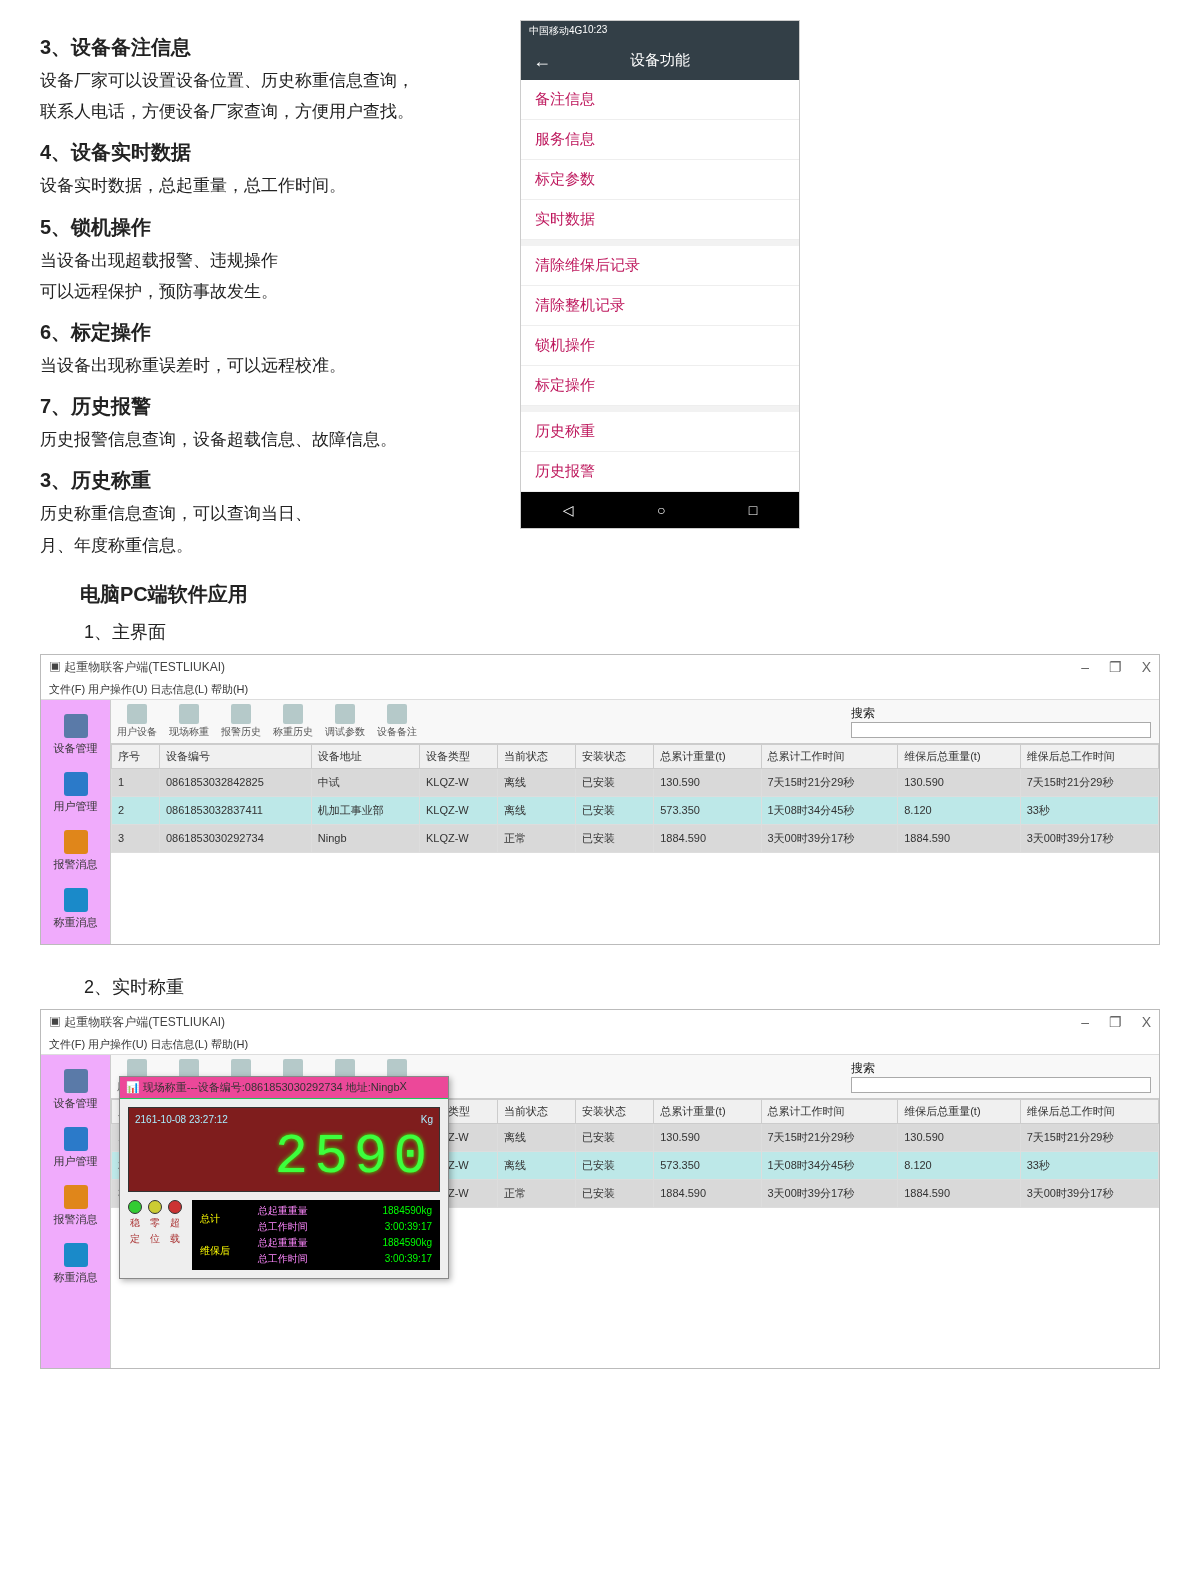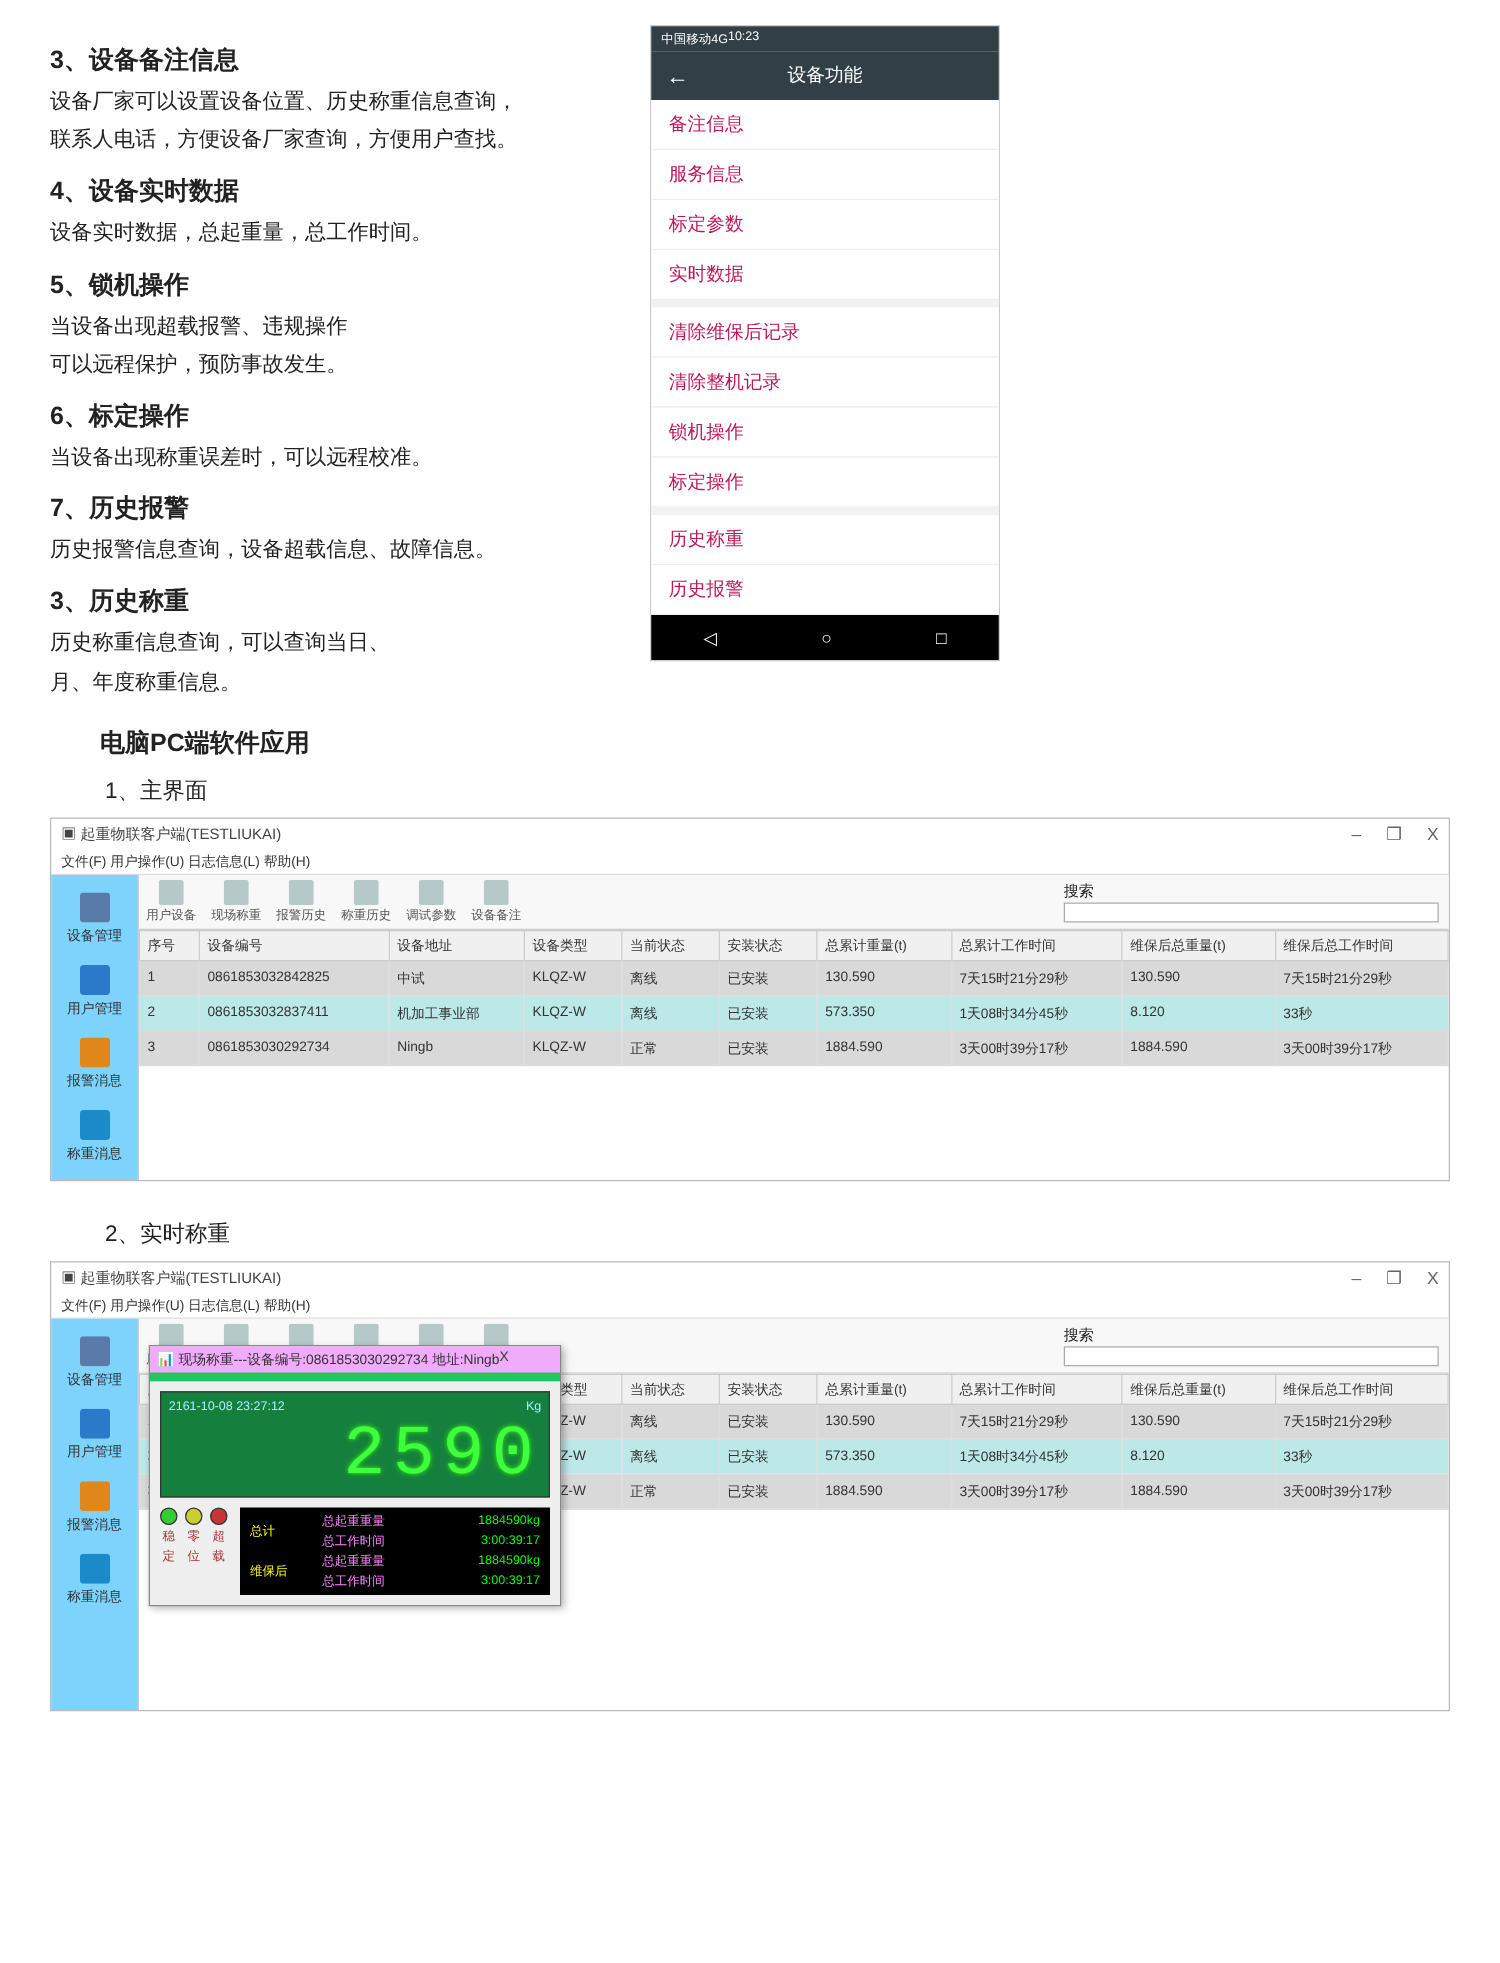--- a/index.html
+++ b/index.html
@@ -17,42 +17,42 @@
 .ph-list{background:#fff}
 .ph-item{padding:10px 14px;font-size:15px;border-bottom:1px solid #eee;color:#be185d}
 .ph-gap{height:6px;background:#f2f2f2}
 .ph-nav{background:#000;padding:10px 0;display:flex;justify-content:space-around;color:#fff;font-size:14px}
 
 .pc-window{border:1px solid #bbb;margin:10px 0 30px;background:#fff}
 .pc-titlebar{padding:4px 8px;font-size:12px;color:#444;display:flex;justify-content:space-between;align-items:center}
 .pc-wbtns{display:flex;gap:20px;font-size:14px;color:#666}
 .pc-menubar{padding:2px 8px;font-size:11px;color:#333;border-bottom:1px solid #ddd}
 .pc-body{display:flex}
-.pc-sidebar{width:70px;background:#7dd3fc;border-right:1px solid #ccc;padding:6px 0}
+.pc-sidebar{width:70px;background:#f0abfc;border-right:1px solid #ccc;padding:6px 0}
 .sb-item{text-align:center;padding:8px 0;font-size:11px;color:#333}
 .sb-icon{width:24px;height:24px;margin:0 auto 3px;display:block}
 .pc-main{flex:1;overflow:hidden}
 .pc-toolbar{display:flex;align-items:center;border-bottom:1px solid #ccc;background:#f8f8f8}
 .tb-btn{text-align:left;padding:4px 6px;font-size:10px;color:#555;min-width:40px}
 .tb-ico{width:20px;height:20px;margin:0 auto 1px;display:block}
 .tb-search{margin-left:auto;margin-right:8px;font-size:12px}
 .tb-search input{width:300px;font-size:12px;border:1px solid #aaa}
 .pc-table{width:100%;border-collapse:collapse;font-size:11px}
 .pc-table th{background:#f0f0f0;border:1px solid #ccc;padding:4px 6px;font-weight:normal;text-align:left;color:#333}
 .pc-table td{border:1px solid #ddd;padding:6px;color:#333}
 .row-g{background:#d9d9d9}
 .row-b{background:#bde8e8}
 .c-off{color:#c33}
 .c-ok{color:#9a3aa8}
 .c-on{color:#333}
 
 .rt-dialog{position:relative}
 .rt-pop{position:absolute;top:66px;left:78px;width:330px;border:1px solid #888;background:#eee;z-index:5;box-shadow:2px 2px 6px rgba(0,0,0,.3)}
-.rt-pop-t{background:#f0abfc;padding:3px 6px;font-size:11px;color:#333;display:flex;border-bottom:7px solid #22c55e}
-.lcd{background:#15803d;margin:8px;padding:6px;border:1px solid #333}
+.rt-pop-t{background:#ec4899;padding:3px 6px;font-size:11px;color:#333;display:flex;border-bottom:1px solid #22c55e}
+.lcd{background:#7f1d1d;margin:8px;padding:6px;border:1px solid #333}
 .lcd-top{display:flex;justify-content:space-between;font-size:10px;color:#aef;font-family:monospace;margin-bottom:4px}
 .lcd-digits{font-family:"Courier New",monospace;font-size:56px;color:#3dff3d;text-align:right;letter-spacing:6px;line-height:1;text-shadow:0 0 4px #3f0}
 .rt-btns{display:flex;gap:6px;padding:0 8px;align-items:flex-start}
 .leds{display:flex;flex-direction:column;gap:2px;margin-right:4px}
 .led-row{display:flex;gap:6px}
 .led{width:14px;height:14px;border-radius:50%;border:1px solid #333}
 .led.g{background:#3c3}.led.y{background:#cc3}.led.r{background:#c33}
 .led-lbl{display:flex;gap:6px;font-size:10px;text-align:center}
 .led-lbl span{width:14px;color:#a33}
 .rt-stats{flex:1;background:#000;font-size:10px;font-family:monospace;padding:2px 4px;margin-bottom:8px}

